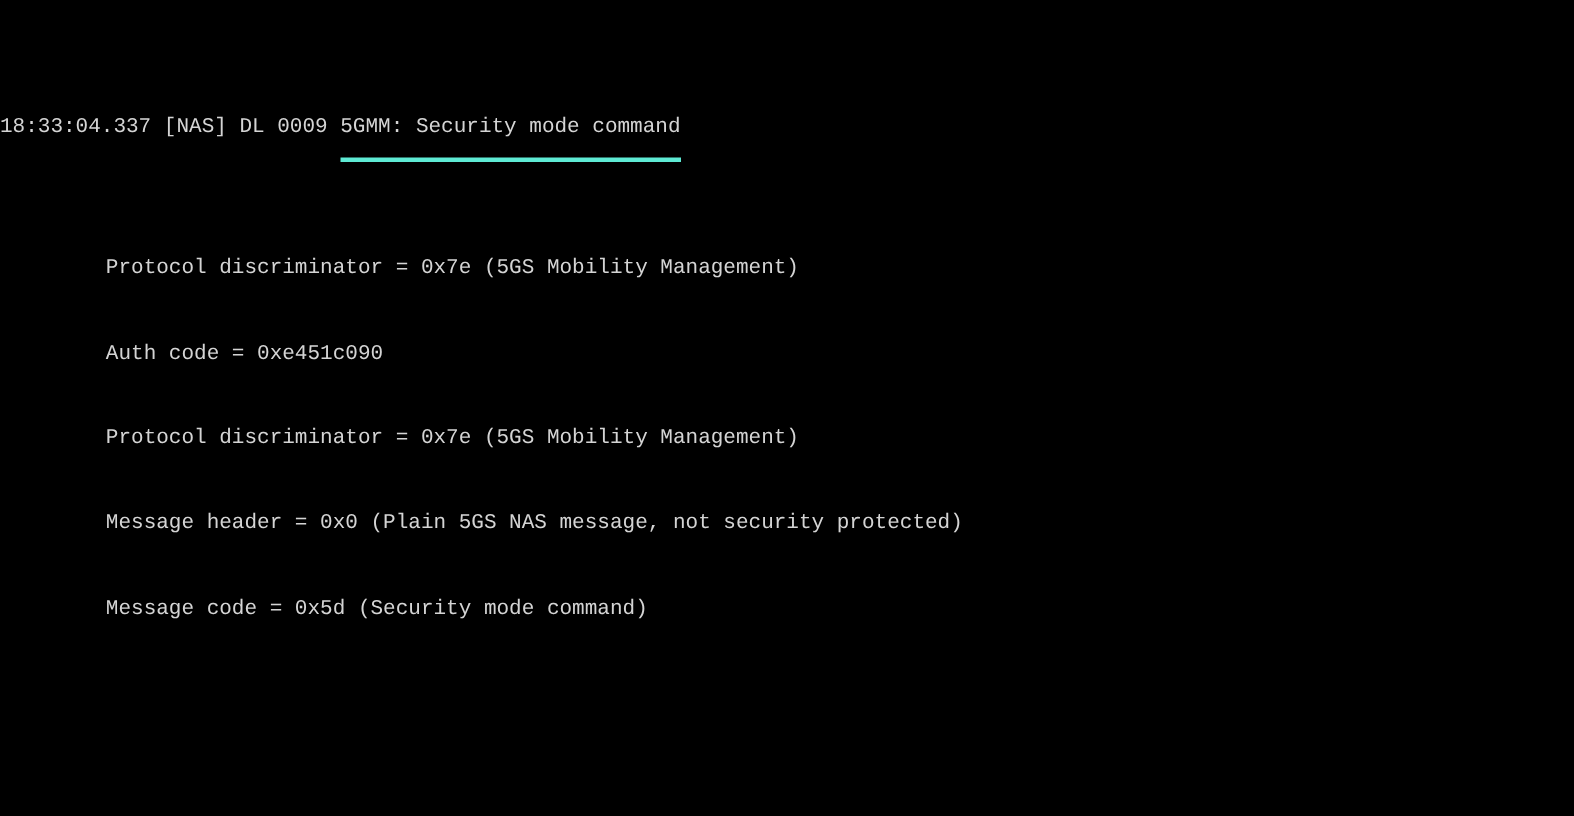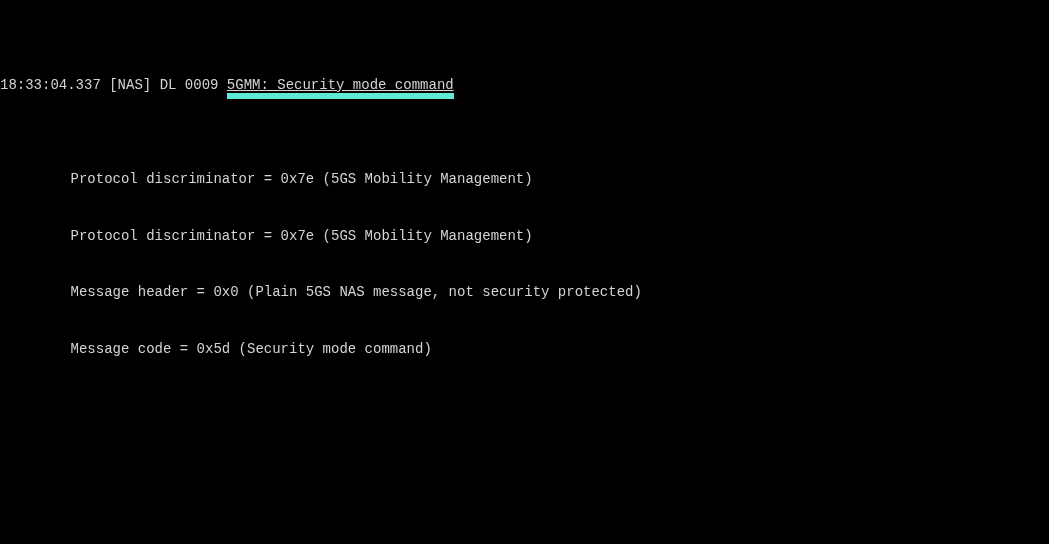--- a/index.html
+++ b/index.html
@@ -13,36 +13,36 @@
     width: 1049px;
   }
   .log {
     white-space: pre;
     padding: 0;
   }
   .line {
     display: block;
   }
   .underline {
-    border-bottom: 6px solid #5eead4;
-    padding-bottom: 0px;
-    text-decoration: underline;
+    border-bottom: 3px solid #5eead4;
+    padding-bottom: 12px;
   }
   .indent1 { padding-left: 8.4ch; }
 </style>
 </head>
 <body>
 
 <div class="log">
 
   
   <span class="line"><span>18:33:04.337 [NAS] DL 0009 </span><span class="underline">5GMM: Security mode command</span></span>
 
   
   <span class="line indent1">Protocol discriminator = 0x7e (5GS Mobility Management)</span>
+  <span class="line indent1">Auth code = 0xe451c090</span>
   <span class="line indent1">Protocol discriminator = 0x7e (5GS Mobility Management)</span>
   <span class="line indent1">Message header = 0x0 (Plain 5GS NAS message, not security protected)</span>
   <span class="line indent1">Message code = 0x5d (Security mode command)</span>
   
   
   
   
   
   
   

